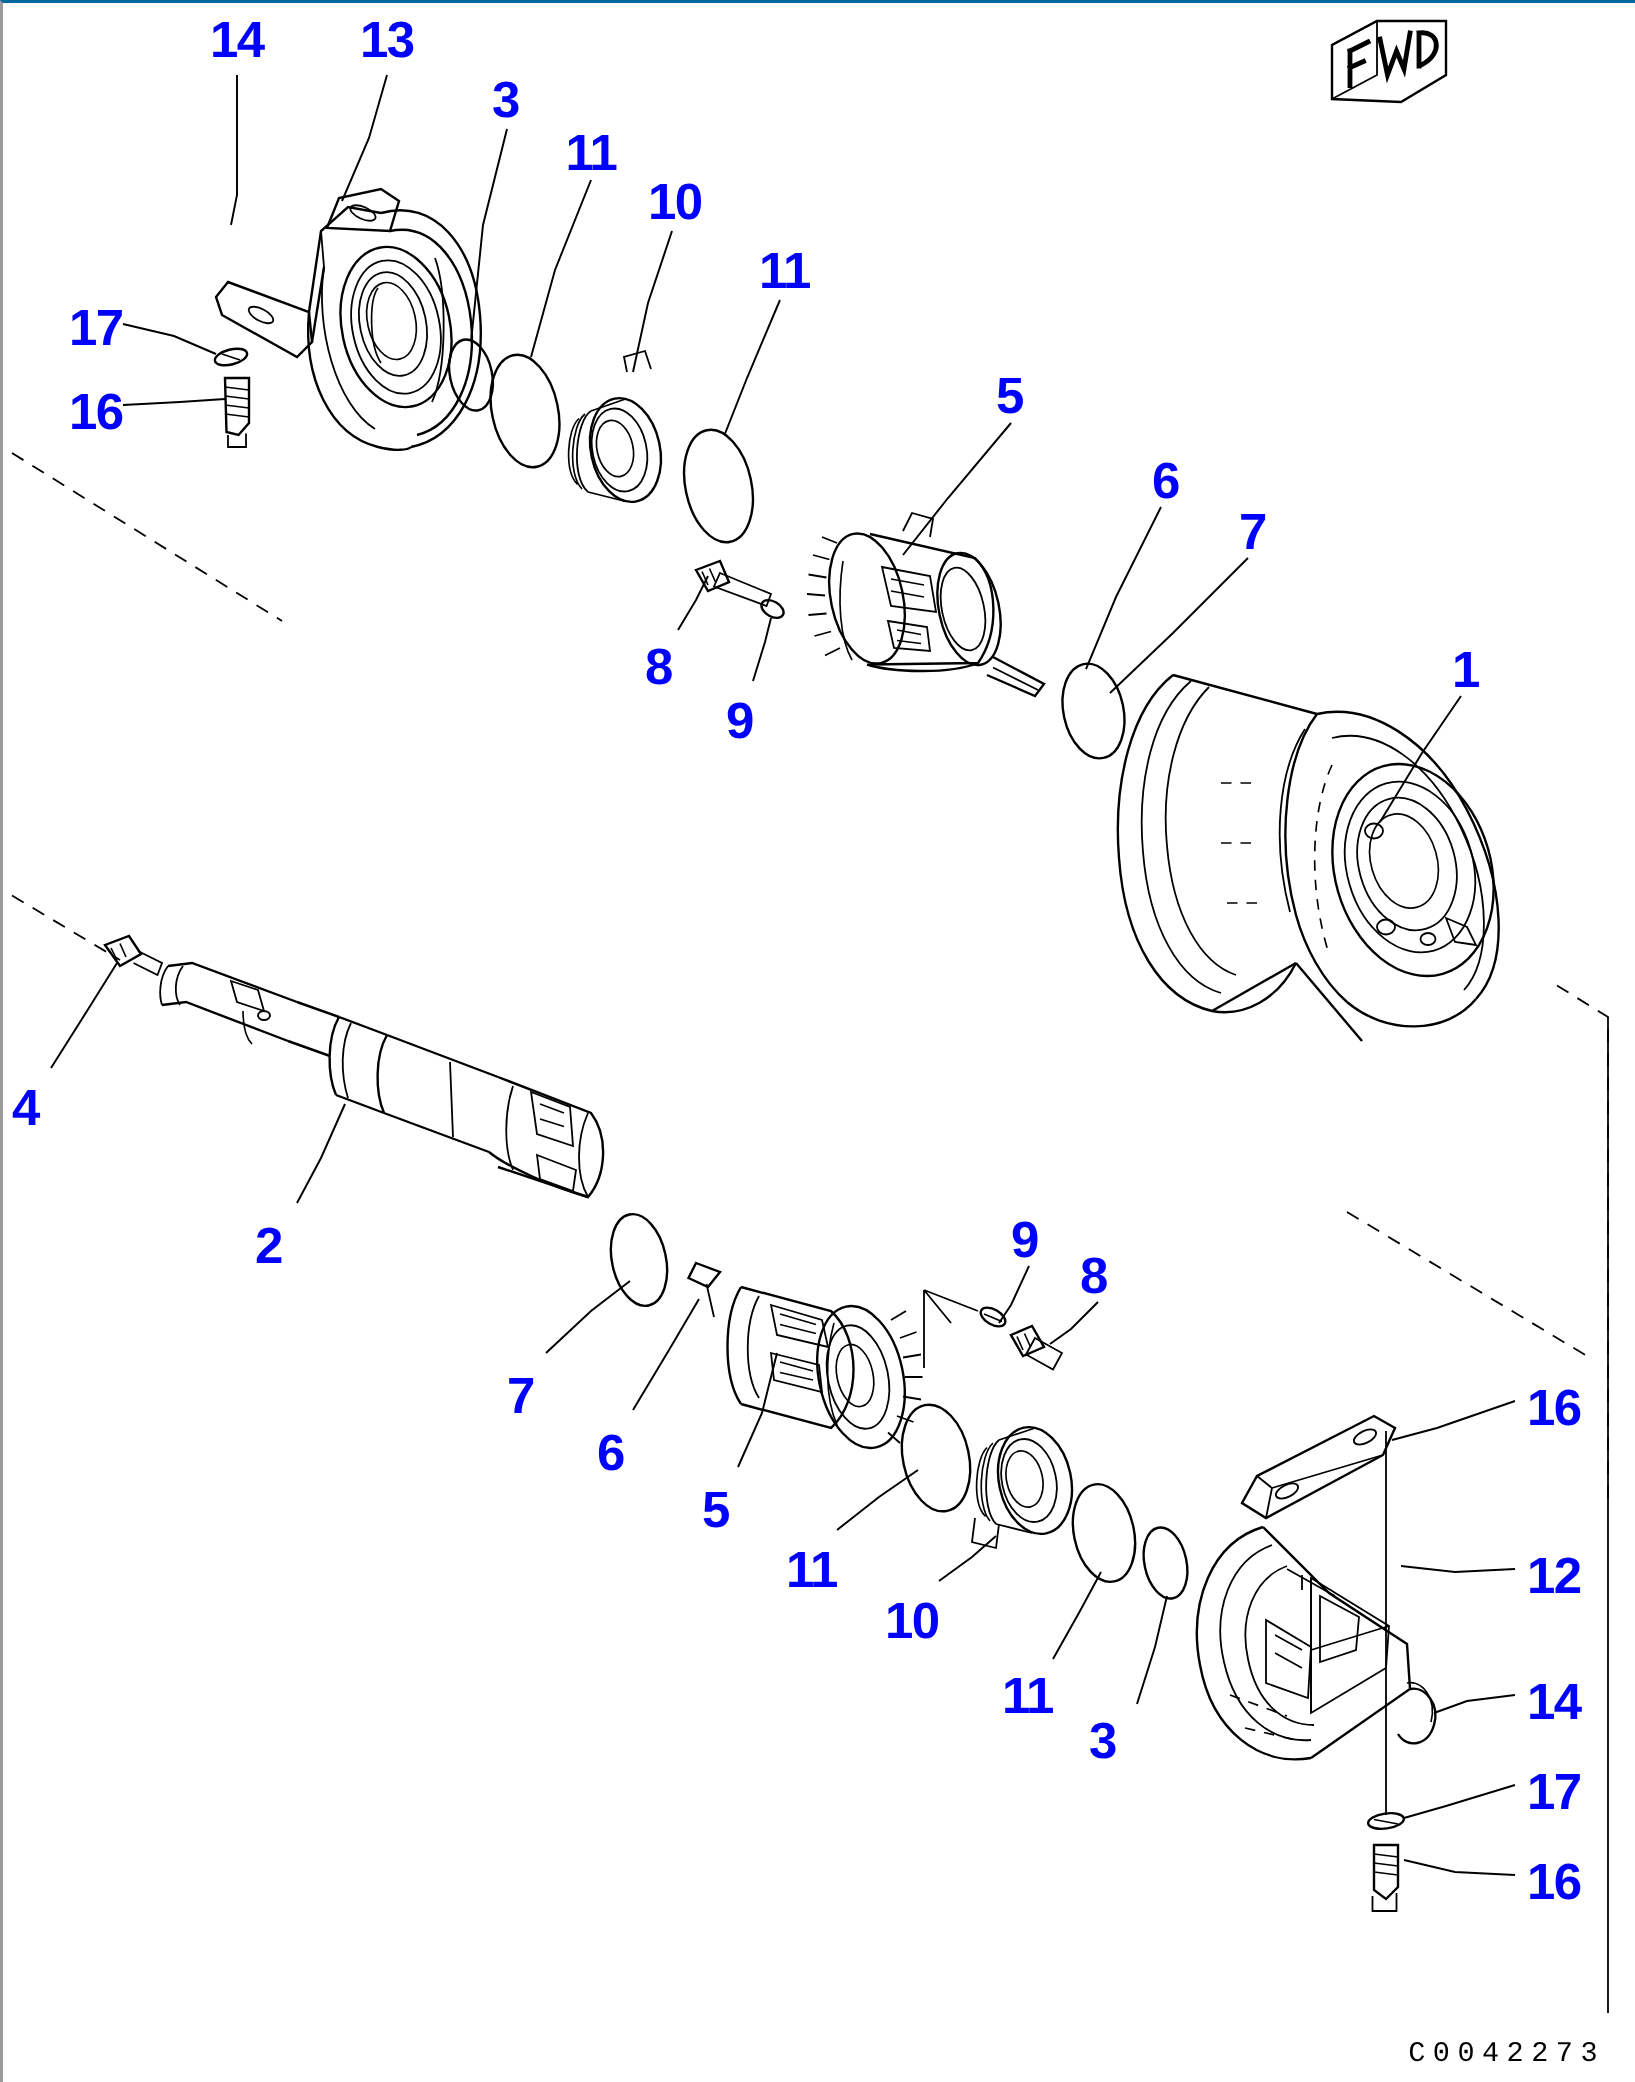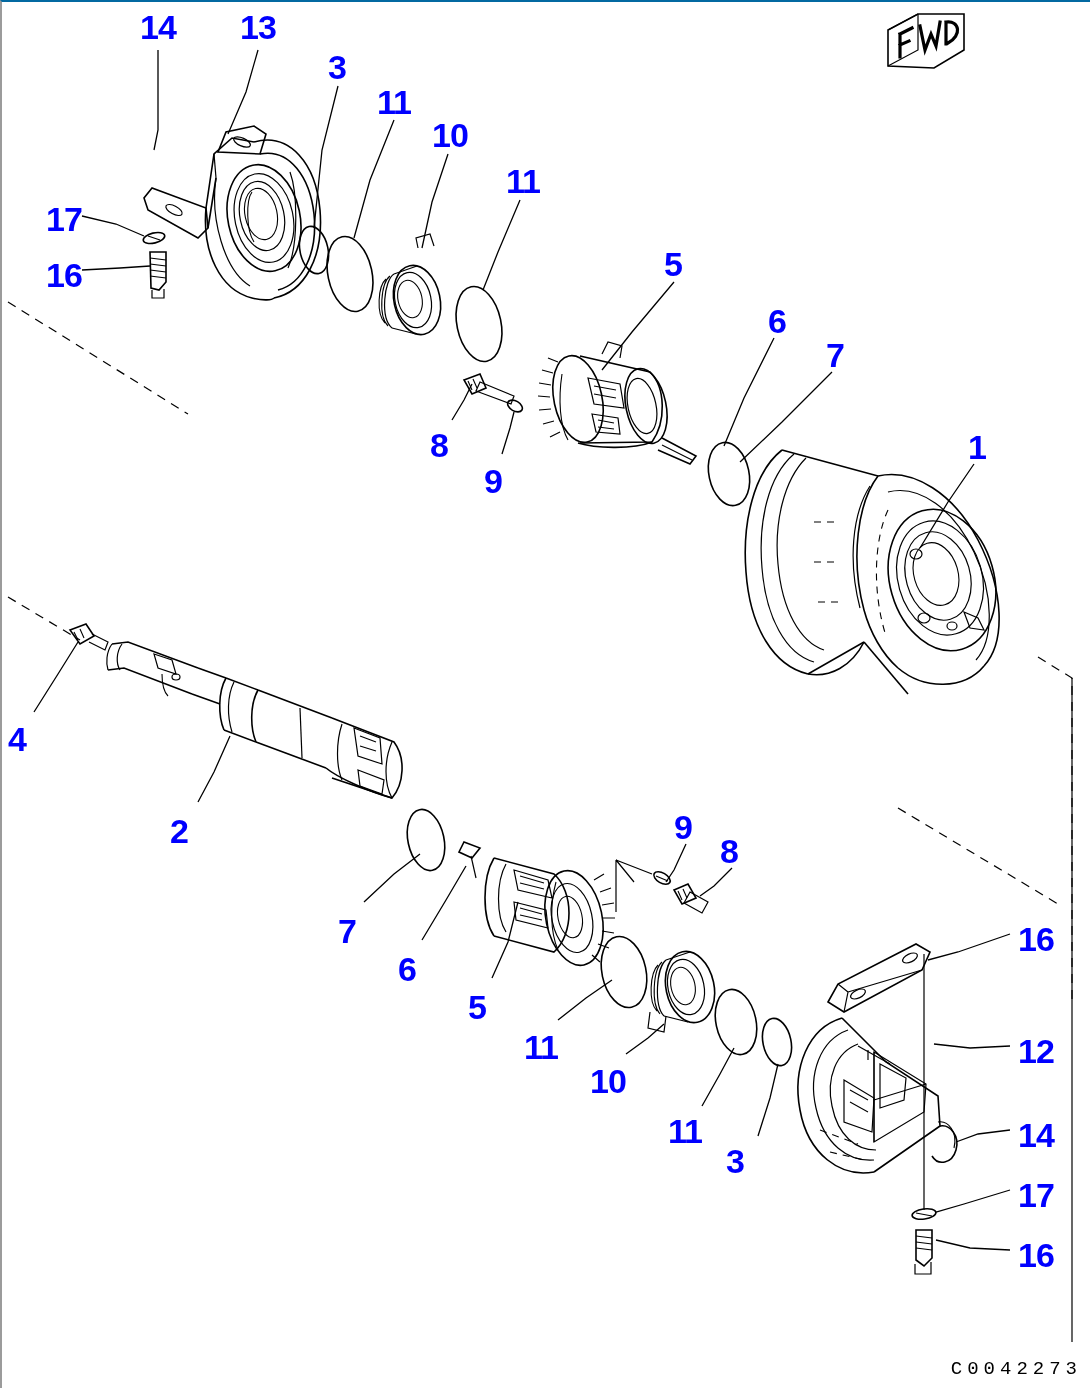--- a/index.html
+++ b/index.html
@@ -34,21 +34,21 @@
     font-family: "Liberation Sans", sans-serif;
     font-weight: bold;
     font-size: 34px;
     line-height: 34px;
     letter-spacing: -1px;
     white-space: nowrap;
     -webkit-font-smoothing: none;
   }
   .partno {
     position: absolute;
-    right: 8px;
+    right: 20px;
     bottom: 8px;
     color: #000000;
     font-family: "Liberation Mono", monospace;
     font-size: 19px;
     letter-spacing: 5px;
     white-space: nowrap;
   }
   svg { display: block; }
   .ln  { fill: none; stroke: #000; stroke-width: 1.6; }
   .ln2 { fill: none; stroke: #000; stroke-width: 1.2; }

